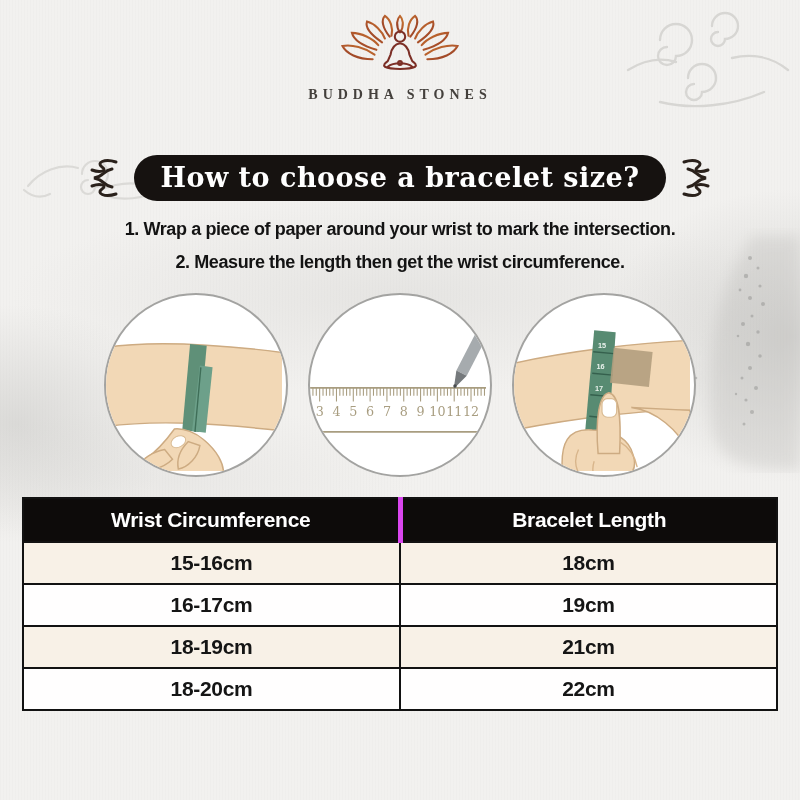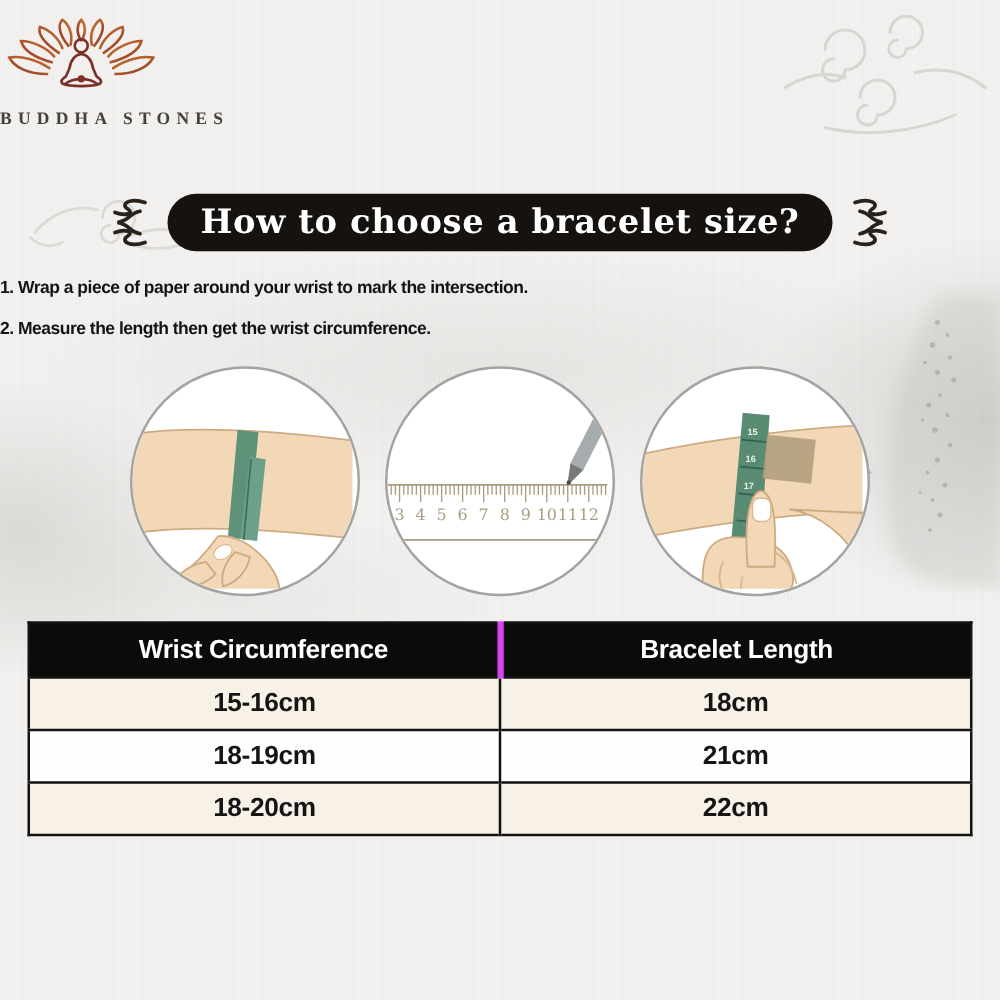--- a/index.html
+++ b/index.html
@@ -15,42 +15,42 @@
       radial-gradient(ellipse 270px 210px at 99% 42%, rgba(174,174,171,.40), transparent 70%),
       radial-gradient(ellipse 520px 130px at 50% 37%, rgba(198,197,194,.28), transparent 75%),
       radial-gradient(ellipse 320px 100px at 22% 60%, rgba(203,202,199,.22), transparent 75%),
       repeating-linear-gradient(90deg, rgba(0,0,0,.012) 0 1px, transparent 1px 3px);
   }
   .bg{position:absolute;pointer-events:none;}
   .cloud-tr{top:0;right:0;}
   .cloud-left{top:138px;left:18px;}
   .mountain{top:228px;right:0;}
 
-  .brand{position:absolute;top:14px;left:0;width:100%;}
+  .brand{position:absolute;top:14px;left:0;width:100%;text-align:center;}
   .brand-name{
     margin-top:3px;font-family:"Liberation Serif",serif;font-size:14px;font-weight:600;
     letter-spacing:5px;color:#44403c;
   }
   .title{
     position:absolute;top:98px;left:0;width:100%;margin:0;text-align:center;
     font-family:"DejaVu Serif",serif;font-weight:700;font-size:42px;color:#141210;
     letter-spacing:.5px;
   }
   .banner-row{
     position:absolute;top:154px;left:0;width:100%;
     display:flex;justify-content:center;align-items:center;gap:12px;
   }
   .pill{
     background:#161210;color:#fff;border-radius:24px;height:46px;line-height:46px;
     padding:0 26px;font-family:"DejaVu Serif",serif;font-weight:700;font-size:27px;
     letter-spacing:.5px;
   }
   .instructions{
-    position:absolute;top:213px;left:0;width:100%;text-align:left;
-    font-weight:700;font-size:14px;letter-spacing:-.4px;color:#131313;line-height:33px;
+    position:absolute;top:213px;left:0;width:100%;text-align:center;
+    font-weight:700;font-size:18px;letter-spacing:-.4px;color:#131313;line-height:33px;
   }
   .instructions p{margin:0;}
   .circles{
     position:absolute;top:293px;left:0;width:100%;
     display:flex;justify-content:center;gap:20px;
   }
   .circle{
     width:180px;height:180px;border-radius:50%;background:#fff;
     border:2px solid #a3a3a1;overflow:hidden;flex:0 0 auto;
   }
@@ -322,20 +322,24 @@
         <th>Wrist Circumference</th>
         <th>Bracelet Length</th>
       </tr>
     </thead>
     <tbody id="size-table-body">
         <tr>
           <td>15-16cm</td>
           <td>18cm</td>
         </tr>
         <tr>
+          <td>16-17cm</td>
+          <td>19cm</td>
+        </tr>
+        <tr>
           <td>18-19cm</td>
           <td>21cm</td>
         </tr>
         <tr>
           <td>18-20cm</td>
           <td>22cm</td>
         </tr>
       </tbody>
   </table>
 

